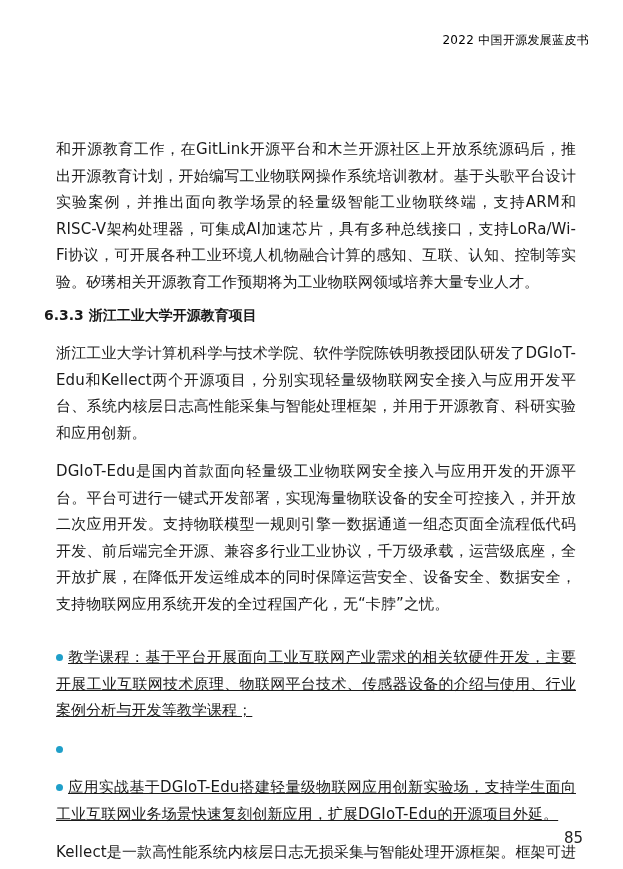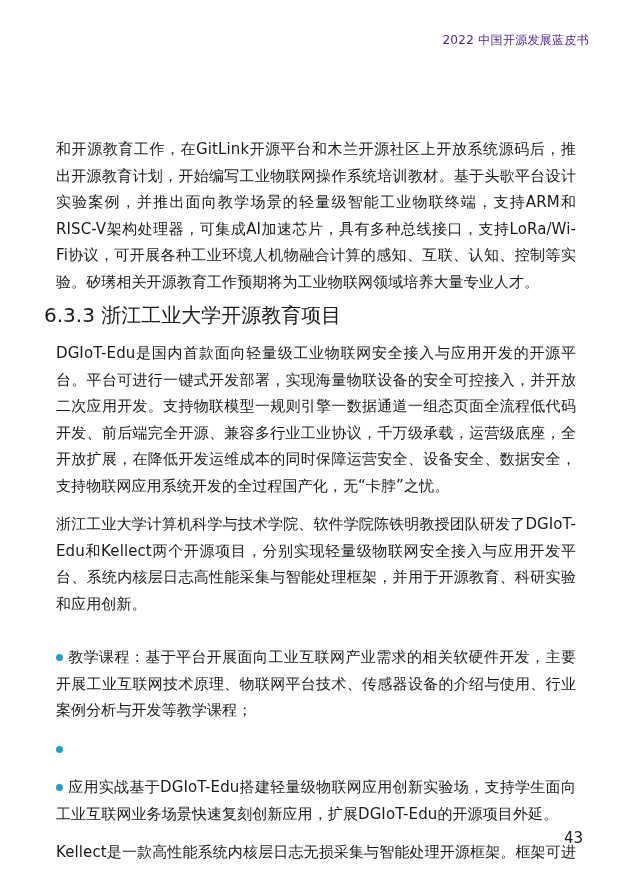--- a/index.html
+++ b/index.html
@@ -1,37 +1,37 @@
 <!DOCTYPE html>
 <html><head>
   <meta charset="utf-8">
   <style>
     html, body { margin: 0; padding: 0; background: #ffffff; }
     body { width: 623px; height: 869px; position: relative; overflow: hidden;
       font-family: "DejaVu Sans", "Liberation Sans", sans-serif; color: #1a1a1a; }
-    .header { position: absolute; top: 32px; right: 34px; font-size: 12px; color: #4c1d95; letter-spacing: 0.3px; }
+    .header { position: absolute; top: 32px; right: 34px; font-size: 12px; color: #000000; letter-spacing: 0.3px; }
     .content { position: absolute; left: 44px; top: 124px; width: 544px; }
     p { margin: 12px; font-size: 15px; line-height: 26.5px; letter-spacing: 0.1px; text-align: justify; }
     .para { margin-bottom: 7px; }
-    h3 { margin: 6px 0 5px 0; font-size: 20px; font-weight: normal; line-height: 26px; }
-    .bullet { position: relative; }
+    h3 { margin: 6px 0 5px 0; font-size: 14px; font-weight: bold; line-height: 26px; }
+    .bullet { position: relative; text-decoration: underline; }
     .dot { display: inline-block; width: 7px; height: 7px; border-radius: 50%; background: #1f9fc9; margin-right: 5px; vertical-align: 1px; }
     .gap { height: 8px; }
     .page-num { position: absolute; right: 40px; top: 829px; font-size: 15px; color: #222; }
   </style>
 </head>
 <body>
 
 <div class="header">2022 中国开源发展蓝皮书</div>
 
 <div class="content">
   <p class="para">和开源教育工作，在GitLink开源平台和木兰开源社区上开放系统源码后，推出开源教育计划，开始编写工业物联网操作系统培训教材。基于头歌平台设计实验案例，并推出面向教学场景的轻量级智能工业物联终端，支持ARM和RISC-V架构处理器，可集成AI加速芯片，具有多种总线接口，支持LoRa/Wi-Fi协议，可开展各种工业环境人机物融合计算的感知、互联、认知、控制等实验。矽璓相关开源教育工作预期将为工业物联网领域培养大量专业人才。</p>
   <h3>6.3.3 浙江工业大学开源教育项目</h3>
+  <p class="para">浙江工业大学计算机科学与技术学院、软件学院陈铁明教授团队研发了DGIoT-Edu和Kellect两个开源项目，分别实现轻量级物联网安全接入与应用开发平台、系统内核层日志高性能采集与智能处理框架，并用于开源教育、科研实验和应用创新。</p>
   <p class="para">DGIoT-Edu是国内首款面向轻量级工业物联网安全接入与应用开发的开源平台。平台可进行一键式开发部署，实现海量物联设备的安全可控接入，并开放二次应用开发。支持物联模型一规则引擎一数据通道一组态页面全流程低代码开发、前后端完全开源、兼容多行业工业协议，千万级承载，运营级底座，全开放扩展，在降低开发运维成本的同时保障运营安全、设备安全、数据安全，支持物联网应用系统开发的全过程国产化，无“卡脖”之忧。</p>
-  <p class="para">浙江工业大学计算机科学与技术学院、软件学院陈铁明教授团队研发了DGIoT-Edu和Kellect两个开源项目，分别实现轻量级物联网安全接入与应用开发平台、系统内核层日志高性能采集与智能处理框架，并用于开源教育、科研实验和应用创新。</p>
   <div class="gap"></div>
   <p class="para bullet"><span class="dot"></span><span>教学课程：基于平台开展面向工业互联网产业需求的相关软硬件开发，主要开展工业互联网技术原理、物联网平台技术、传感器设备的介绍与使用、行业案例分析与开发等教学课程；</span></p>
   <p class="para bullet"><span class="dot"></span></p>
   <p class="para bullet"><span class="dot"></span><span>应用实战基于DGIoT-Edu搭建轻量级物联网应用创新实验场，支持学生面向工业互联网业务场景快速复刻创新应用，扩展DGIoT-Edu的开源项目外延。</span></p>
   <p class="para">Kellect是一款高性能系统内核层日志无损采集与智能处理开源框架。框架可进行用户态和内核态的事件日志采集，解决海量日志采集慢、解析难、延时长等问题，并开放二次应用开发，可为用户行为检测、APT攻击检测、勒索病毒检测等安全应用工具开发提供核心技术支撑，并为安全科研与教学提供实验服务平台。</p>
 </div>
 
-<div class="page-num">43</div>
+<div class="page-num">85</div>
 
 </body></html>

